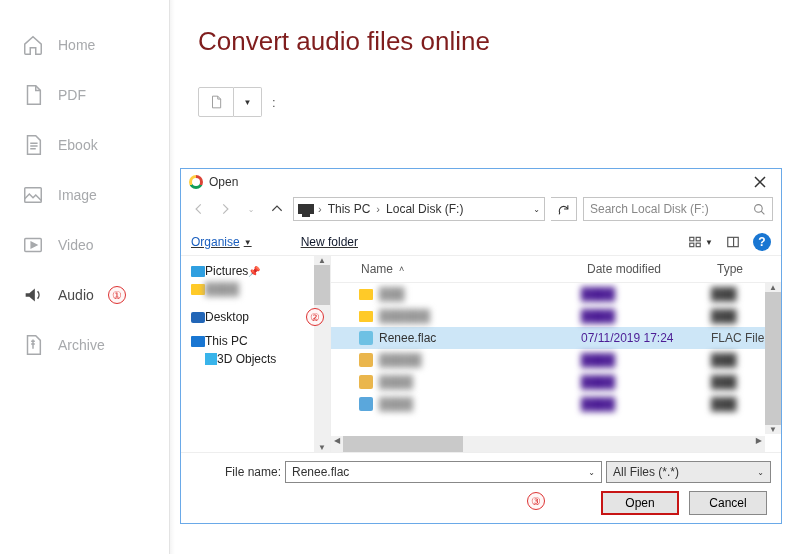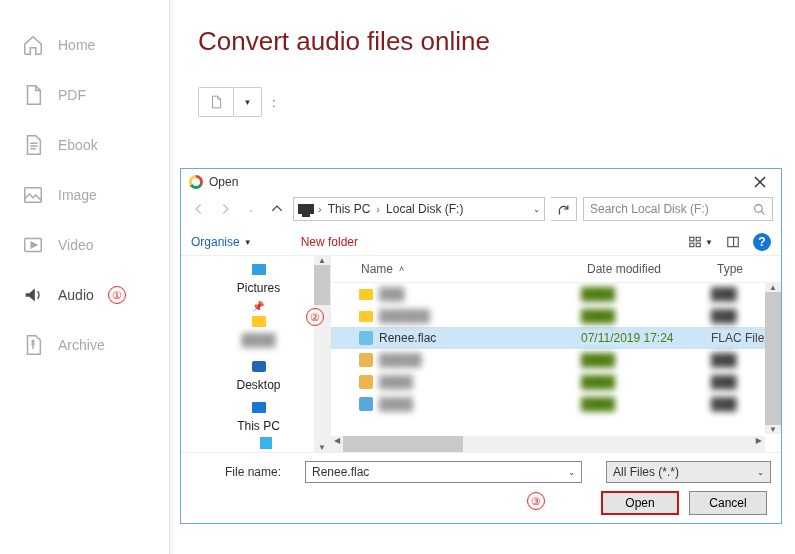--- a/index.html
+++ b/index.html
@@ -37,58 +37,58 @@
   .nav-arrow.enabled { color: #444; }
   .up-arrow { color:#444; }
   .crumb-box { flex: 1; border: 1px solid #c4c4c4; height: 24px; display: flex; align-items: center; padding: 0 4px; gap: 2px; font-size: 12px; }
   .pc-ico { width:16px; height:10px; background:#333; position:relative; }
   .pc-ico::after{content:""; position:absolute; left:4px; right:4px; bottom:-3px; height:3px; background:#333;}
   .crumb-sep { font-size: 11px; color:#666; padding:0 2px;}
   .crumb { padding: 0 2px; }
   .refresh-btn { border:1px solid #c4c4c4; border-left:none; height:24px; width:26px; display:flex; align-items:center; justify-content:center; }
   .search-box { border:1px solid #c4c4c4; height:24px; width:190px; display:flex; align-items:center; padding:0 6px; gap:6px; color:#888; font-size:12px; }
   .dlg-toolbar { display:flex; align-items:center; justify-content:space-between; padding: 4px 10px; border-bottom: 1px solid #eee; }
-  .toolbar-left { display:flex; gap:18px; align-items:flex-end; font-size:12px; }
+  .toolbar-left { display:flex; gap:18px; align-items:flex-end; font-size:12px;text-decoration:underline; }
   .organise { color:#1a5fbf; display:flex; align-items:center; gap:4px; }
-  .new-folder { color:#b91c1c;padding-left:31px; }
+  .new-folder { color:#0f172a;padding-left:31px; }
   .toolbar-right { display:flex; gap:12px; align-items:center; }
   .view-btn { display:flex; align-items:center; gap:2px; color:#555; }
   .help-circle { width:18px; height:18px; border-radius:50%; background:#1976d2; color:#fff; display:flex; align-items:center; justify-content:center; font-size:12px; font-weight:bold; }
   .dlg-body { display:flex; flex:1; min-height:0; border-bottom:1px solid #eee; position:relative; }
   .tree { width:150px; border-right:1px solid #eee; padding:6px 4px 6px 10px; overflow:hidden; font-size:12px; position:relative; }
-  .tree-item { display:flex; align-items:center; gap:6px; padding:2px 0; color:#222; white-space:nowrap;flex-direction:column; }
+  .tree-item { display:flex; align-items:center; padding:2px 0; color:#222; white-space:nowrap; }
   .tree-item.sub { padding-left:14px; }
   .tree-scroll { position:absolute; right:0; top:0; bottom:0; width:16px; background:#f0f0f0; display:flex; flex-direction:column; justify-content:space-between; }
   .tree-scroll .arr { font-size:8px; text-align:center; color:#666;}
   .tree-scroll .thumb { flex:0 0 40px; background:#c9c9c9; }
   .files { flex:1; display:flex; flex-direction:column; position:relative; }
   .files-header { display:flex; font-size:12px; color:#555; border-bottom:1px solid #eee; }
   .fh { padding:6px; }
   .fh.name { flex:1; padding-left:30px; display:flex; align-items:center; gap:6px; }
   .fh.date { width:130px; }
   .fh.type { width:70px; }
   .file-rows { flex:1; overflow:hidden; position:relative; }
   .frow { display:flex; font-size:12px; align-items:center; height:22px; }
   .frow .cell-name { flex:1; padding-left:28px; display:flex; align-items:center; gap:6px; }
-  .frow .cell-date { width:130px; color:#4d7c0f; }
+  .frow .cell-date { width:130px; color:#4c1d95; }
   .frow .cell-type { width:70px; color:#444; }
   .frow.selected { background:#cde6f7; }
   .blur { filter: blur(3px); color:#999; }
   .file-ico { width:14px; height:14px; background:#6ec1e4; border-radius:2px; }
   .marker-inline { position:absolute; }
   .m2 { left:306px; top:308px; }
   .m3 { left:527px; top:492px; }
   .files-scroll-v { position:absolute; right:0; top:0; bottom:18px; width:16px; background:#f0f0f0; display:flex; flex-direction:column; }
   .files-scroll-v .arr { font-size:8px; text-align:center; color:#666;}
   .files-scroll-v .thumb { flex:1; background:#c9c9c9; }
   .files-scroll-h { position:absolute; left:0; right:16px; bottom:0; height:16px; background:#f0f0f0; display:flex; }
   .files-scroll-h .arr { font-size:8px; color:#666; padding:0 3px;}
   .files-scroll-h .thumb { flex:0 0 120px; background:#c9c9c9; }
   .dlg-bottom { padding:8px 10px; display:flex; flex-direction:column; gap:8px; }
-  .fname-row { display:flex; align-items:center; gap:24px; }
+  .fname-row { display:flex; align-items:center; gap:4px; }
   .fname-label { width:90px; text-align:right; font-size:12px; }
   .fname-input { border:1px solid #888; height:22px; flex:1; padding:0 6px; font-size:12px; display:flex; align-items:center; justify-content:space-between; }
   .filter-select { border:1px solid #888; height:22px; width:165px; padding:0 6px; font-size:12px; background:#eaeaea; display:flex; align-items:center; justify-content:space-between; }
   .btn-row { display:flex; justify-content:flex-end; gap:10px; padding-right:4px; }
   .dlg-btn { width:78px; height:24px; border:1px solid #888; background:#e4e4e4; font-size:12px; }
   .dlg-btn.open { border:2px solid #c71414; }
   .folder-ic{width:14px;height:11px;background:#ffca28;border-radius:1px;}
   .pic-ic{width:14px;height:11px;background:#2f9fe0;border-radius:1px;}
   .od-ic{width:14px;height:11px;background:#2266b7;border-radius:2px;}
   .mon-ic{width:14px;height:11px;background:#1976d2;border-radius:1px;}

